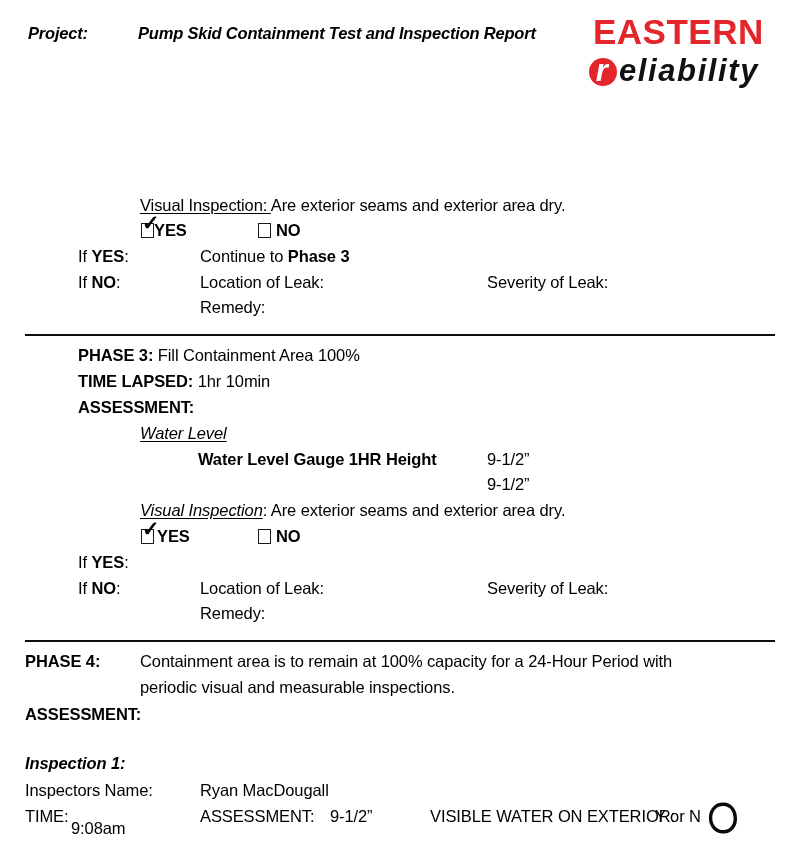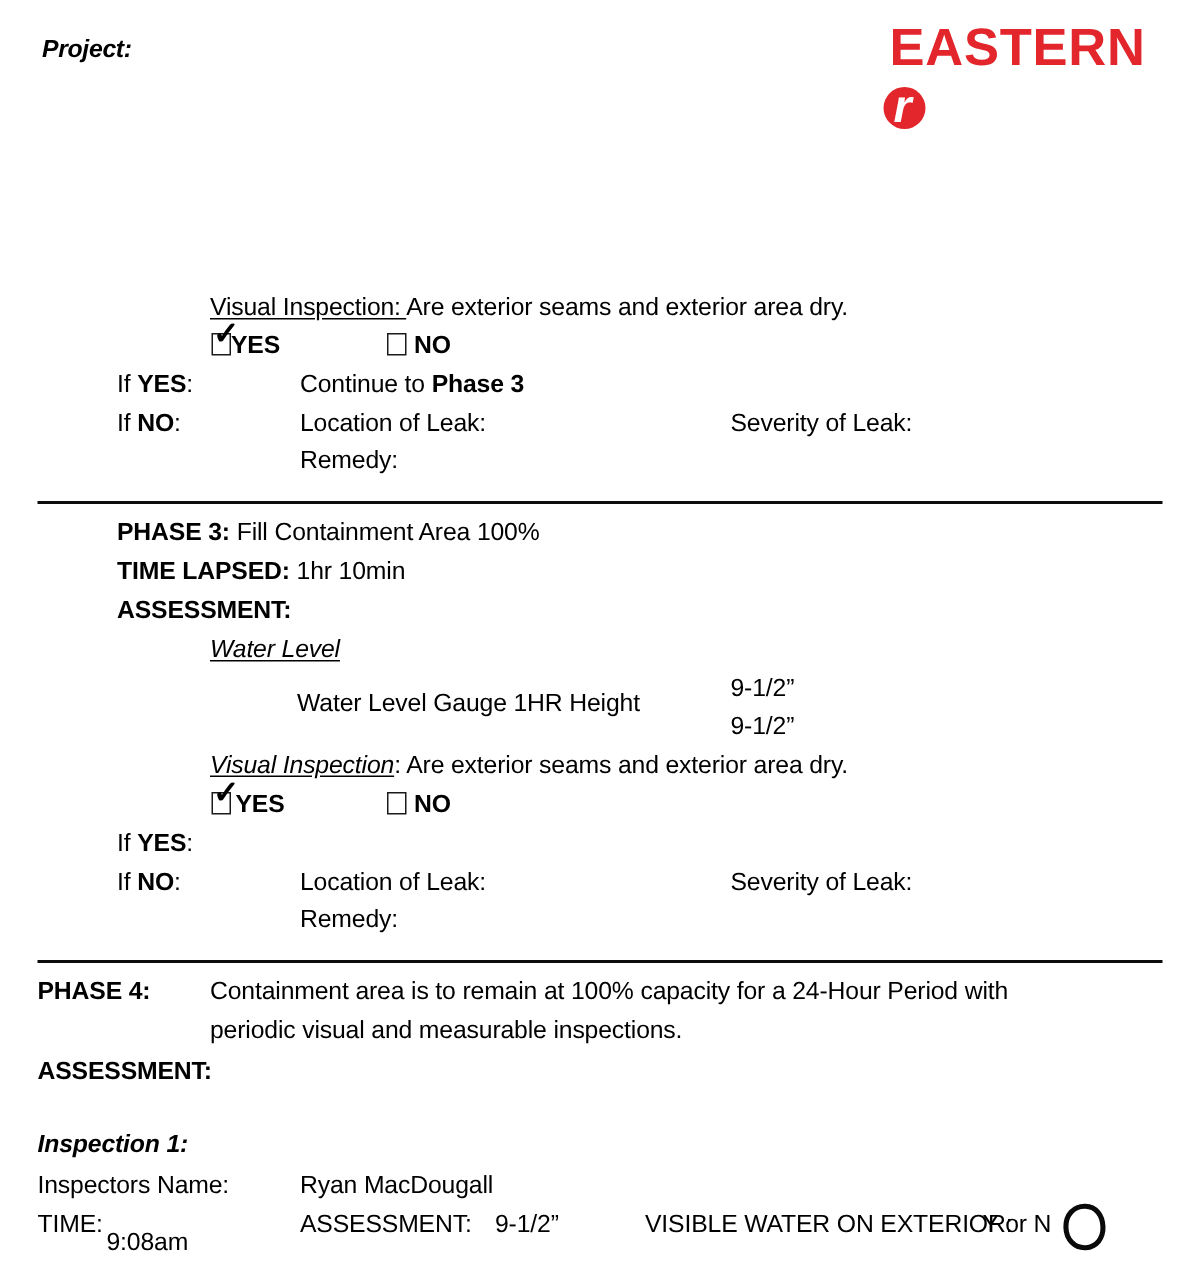--- a/index.html
+++ b/index.html
@@ -172,28 +172,29 @@
   }
   .circle-n svg { display: block; }
 </style>
 </head>
 <body>
 
 <div class="page">
 
   <div class="header">
     <div class="proj-label">Project:</div>
+    <div class="proj-title">Pump Skid Containment Test and Inspection Report</div>
 
     <div class="logo">
       <div class="logo-top">EASTERN</div>
       <div class="logo-bottom">
         <span class="logo-r-wrap">
           <span class="logo-r-dot"></span>
           <span class="logo-r-letter">r</span>
-        </span>
+        </span><span>eliability</span>
       </div>
     </div>
   </div>
 
   <div class="ln" style="left:140px; top:195px;">
     <span class="u-plain">Visual Inspection: </span><span>Are exterior seams and exterior area dry.</span>
   </div>
 
   <div class="ln b" style="left:141px; top:220px;">
     <span class="cbox-wrap"><span class="cbox"></span><span class="tick">✓</span></span><span>YES</span>
@@ -222,21 +223,21 @@
     <span class="b">PHASE 3:</span><span> Fill Containment Area 100%</span>
   </div>
   <div class="ln" style="left:78px; top:371px;">
     <span class="b">TIME LAPSED:</span><span> 1hr 10min</span>
   </div>
   <div class="ln b" style="left:78px; top:397px;">ASSESSMENT:</div>
 
   <div class="ln u-ital" style="left:140px; top:423px;">Water Level</div>
 
   <div class="ln" style="left:487px; top:449px;">9-1/2”</div>
-  <div class="ln" style="left:198px; top:459px;">Water Level Gauge 1HR Height</div>
+  <div class="ln" style="left:198px; top:449px;font-weight:bold;">Water Level Gauge 1HR Height</div>
   <div class="ln" style="left:487px; top:474px;">9-1/2”</div>
 
   <div class="ln" style="left:140px; top:500px;">
     <span class="u-ital">Visual Inspection</span><span>: </span><span>Are exterior seams and exterior area dry.</span>
   </div>
 
   <div class="ln b" style="left:141px; top:526px;">
     <span class="cbox-wrap"><span class="cbox"></span><span class="tick">✓</span></span><span style="padding-left:3px;">YES</span>
   </div>
   <div class="ln b" style="left:258px; top:526px;">

